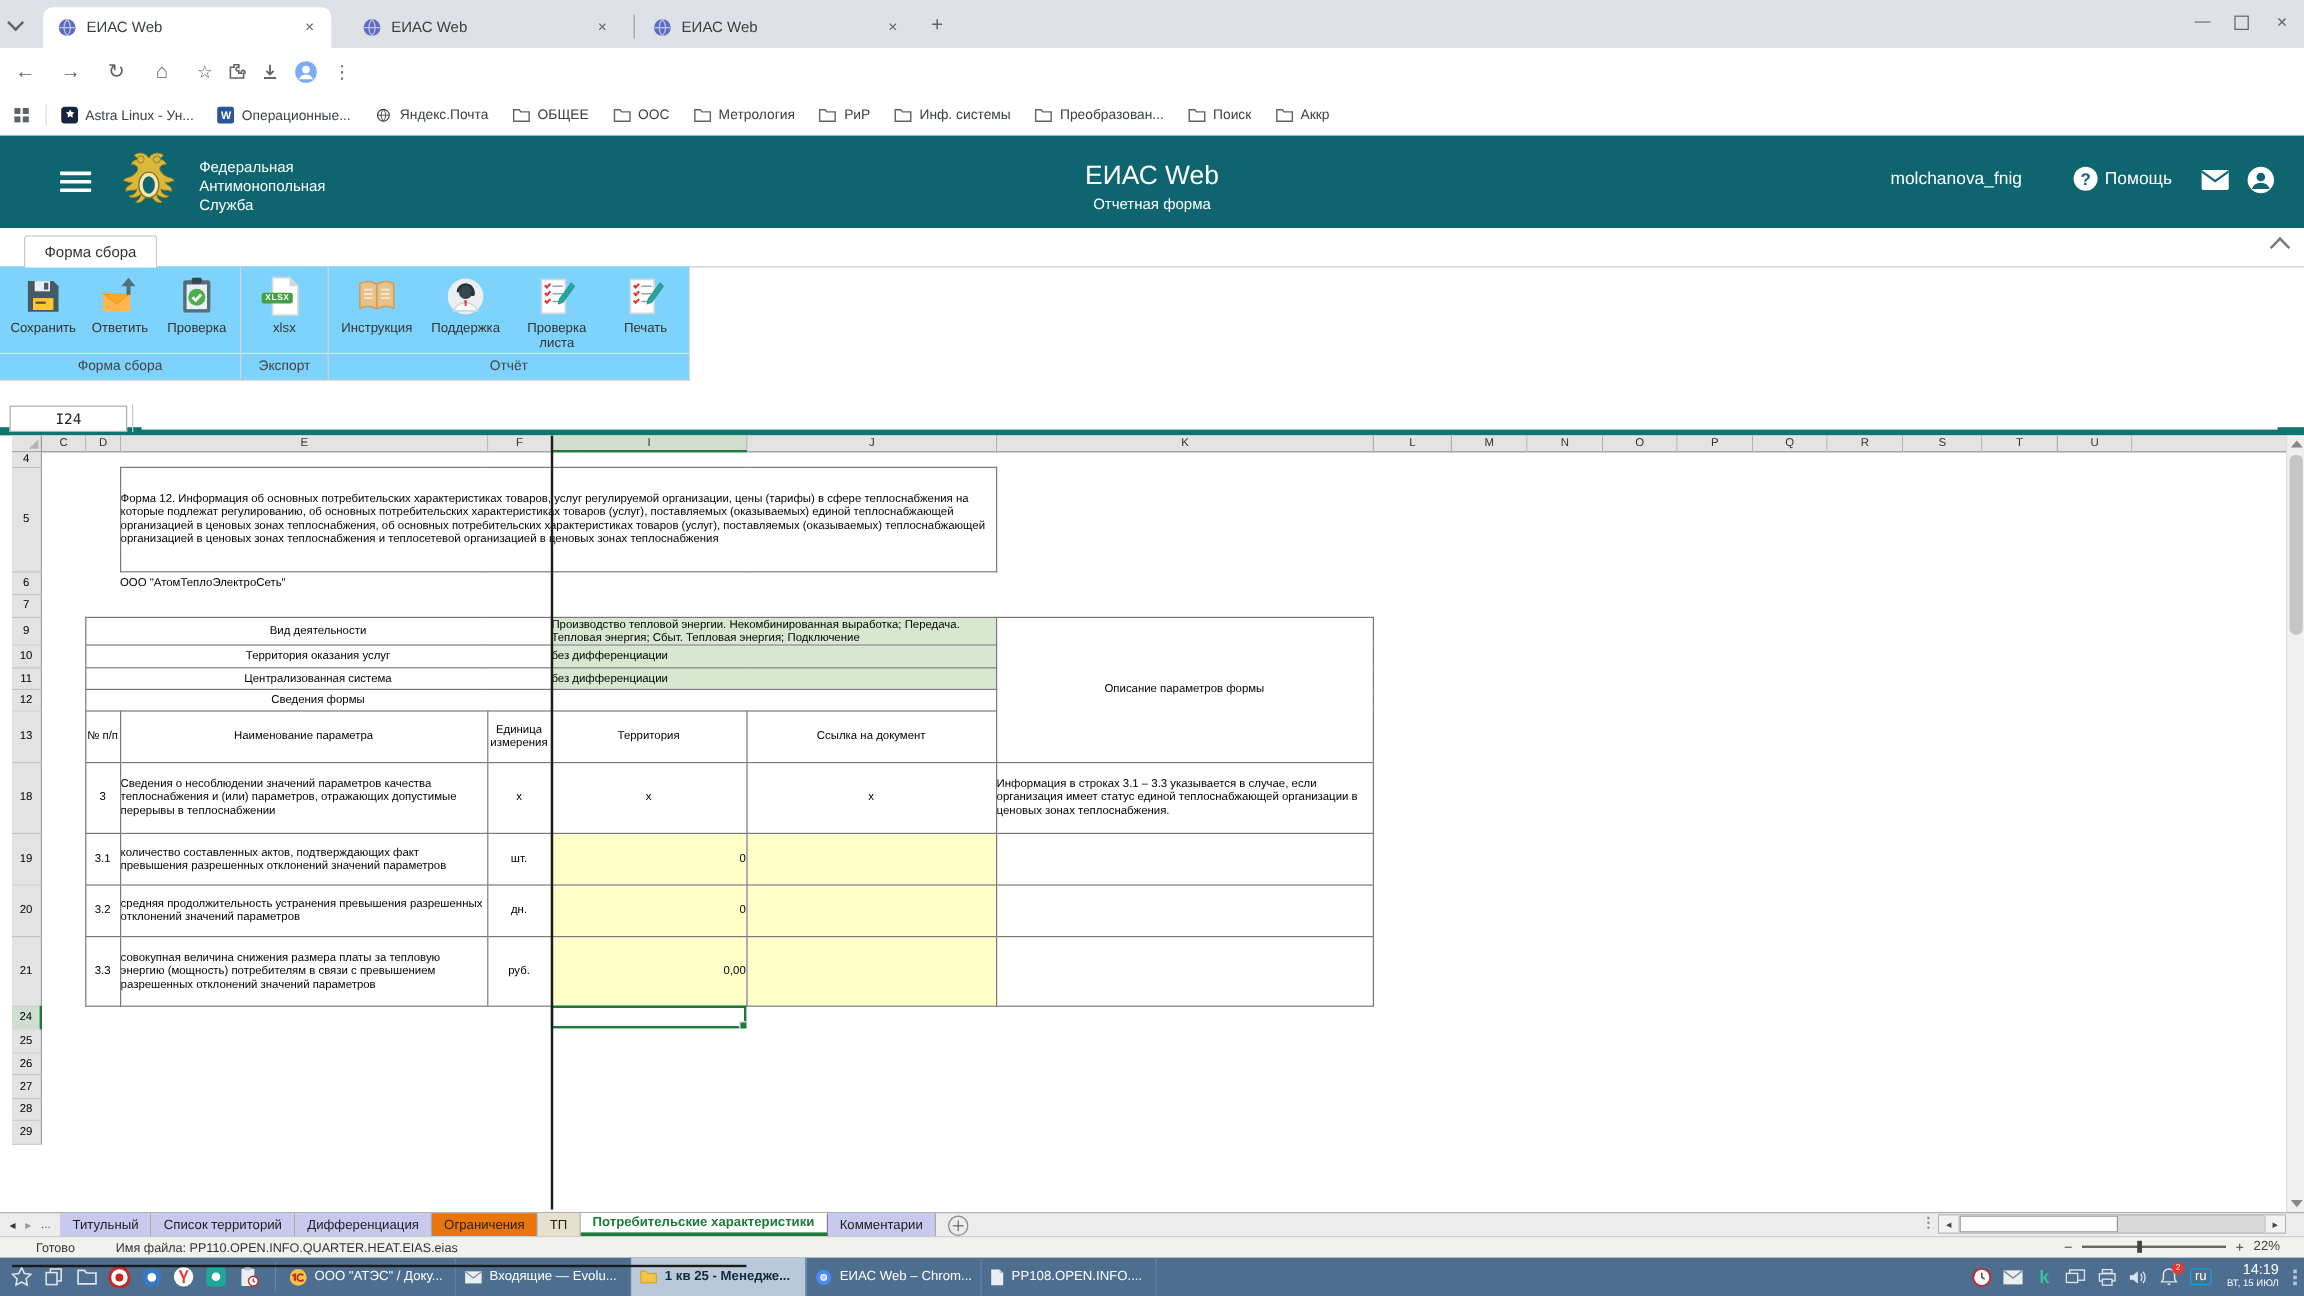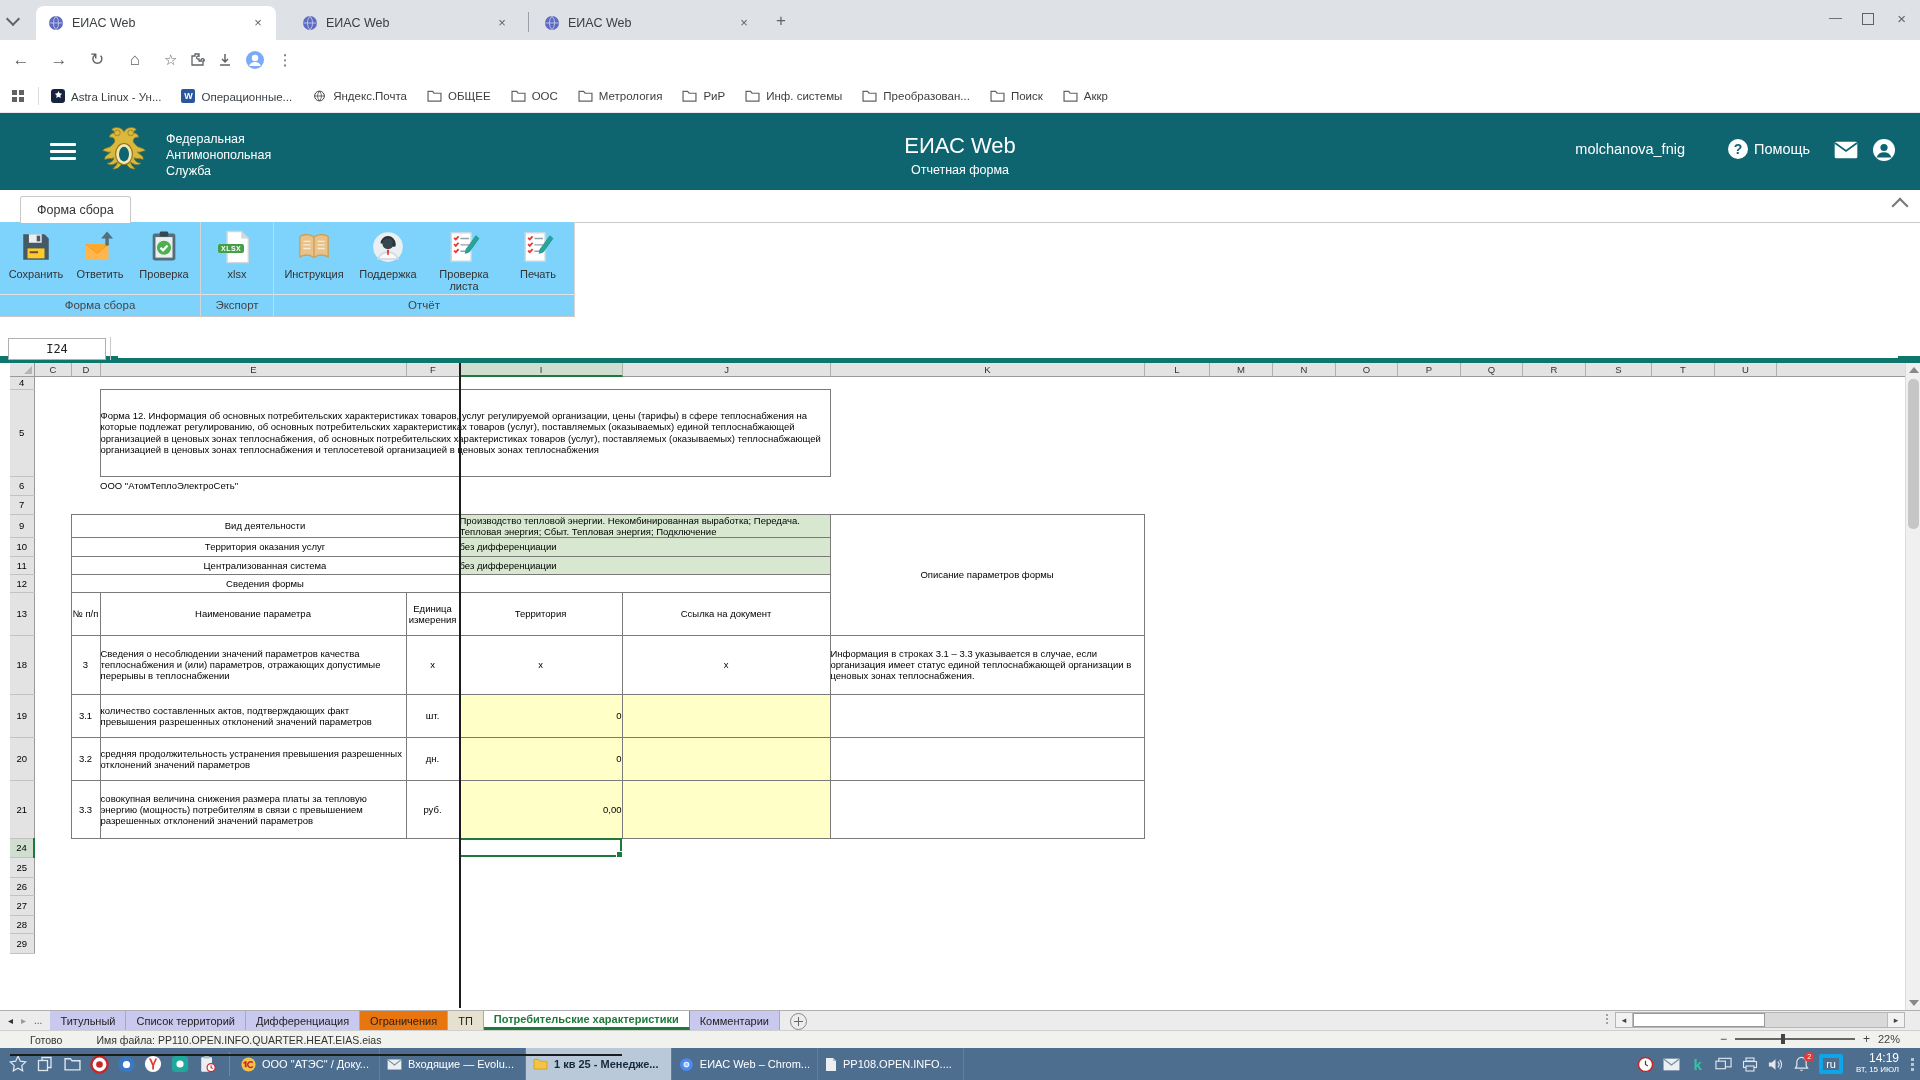--- a/index.html
+++ b/index.html
@@ -142,21 +142,21 @@
   .lico{width:20px;height:20px;display:flex;align-items:center;justify-content:center;}
   .tdivider{width:1px;height:24px;background:#6d89a6;margin:0 4px;}
   .taskwin{width:146px;height:32px;display:flex;align-items:center;gap:6px;padding:0 7px;box-sizing:border-box;
            font-size:11px;border-right:1px solid #60809f;white-space:nowrap;overflow:hidden;}
   .taskwin.active{background:#b9c9d9;color:#13293e;font-weight:bold;}
   .tray{position:absolute;right:0;top:1048px;height:32px;display:flex;align-items:center;gap:9px;padding-right:6px;color:#fff;}
   .trayico{width:17px;height:17px;display:flex;align-items:center;justify-content:center;position:relative;}
   .kglyph{color:#35c4a2;font-weight:bold;font-size:15px;}
   .badge{position:absolute;right:-4px;top:-4px;width:10px;height:10px;background:#e53935;border-radius:50%;
          font-size:7px;line-height:10px;text-align:center;color:#fff;}
-  .rubox{border:4px solid #0ea5e9;padding:0px 3px;font-size:11px;border-radius:2px;}
+  .rubox{border:1px solid #0ea5e9;padding:0px 3px;font-size:11px;border-radius:2px;}
   .clock{text-align:right;line-height:12px;margin-left:4px;}
   .clock .t{font-size:12px;}
   .clock .d{font-size:8px;}
   .traymenu{display:flex;flex-direction:column;gap:2px;margin-left:3px;}
   .traymenu i{width:3px;height:3px;background:#b8c6d4;}
 </style>
 </head>
 <body>
 
 <div id="screen">

